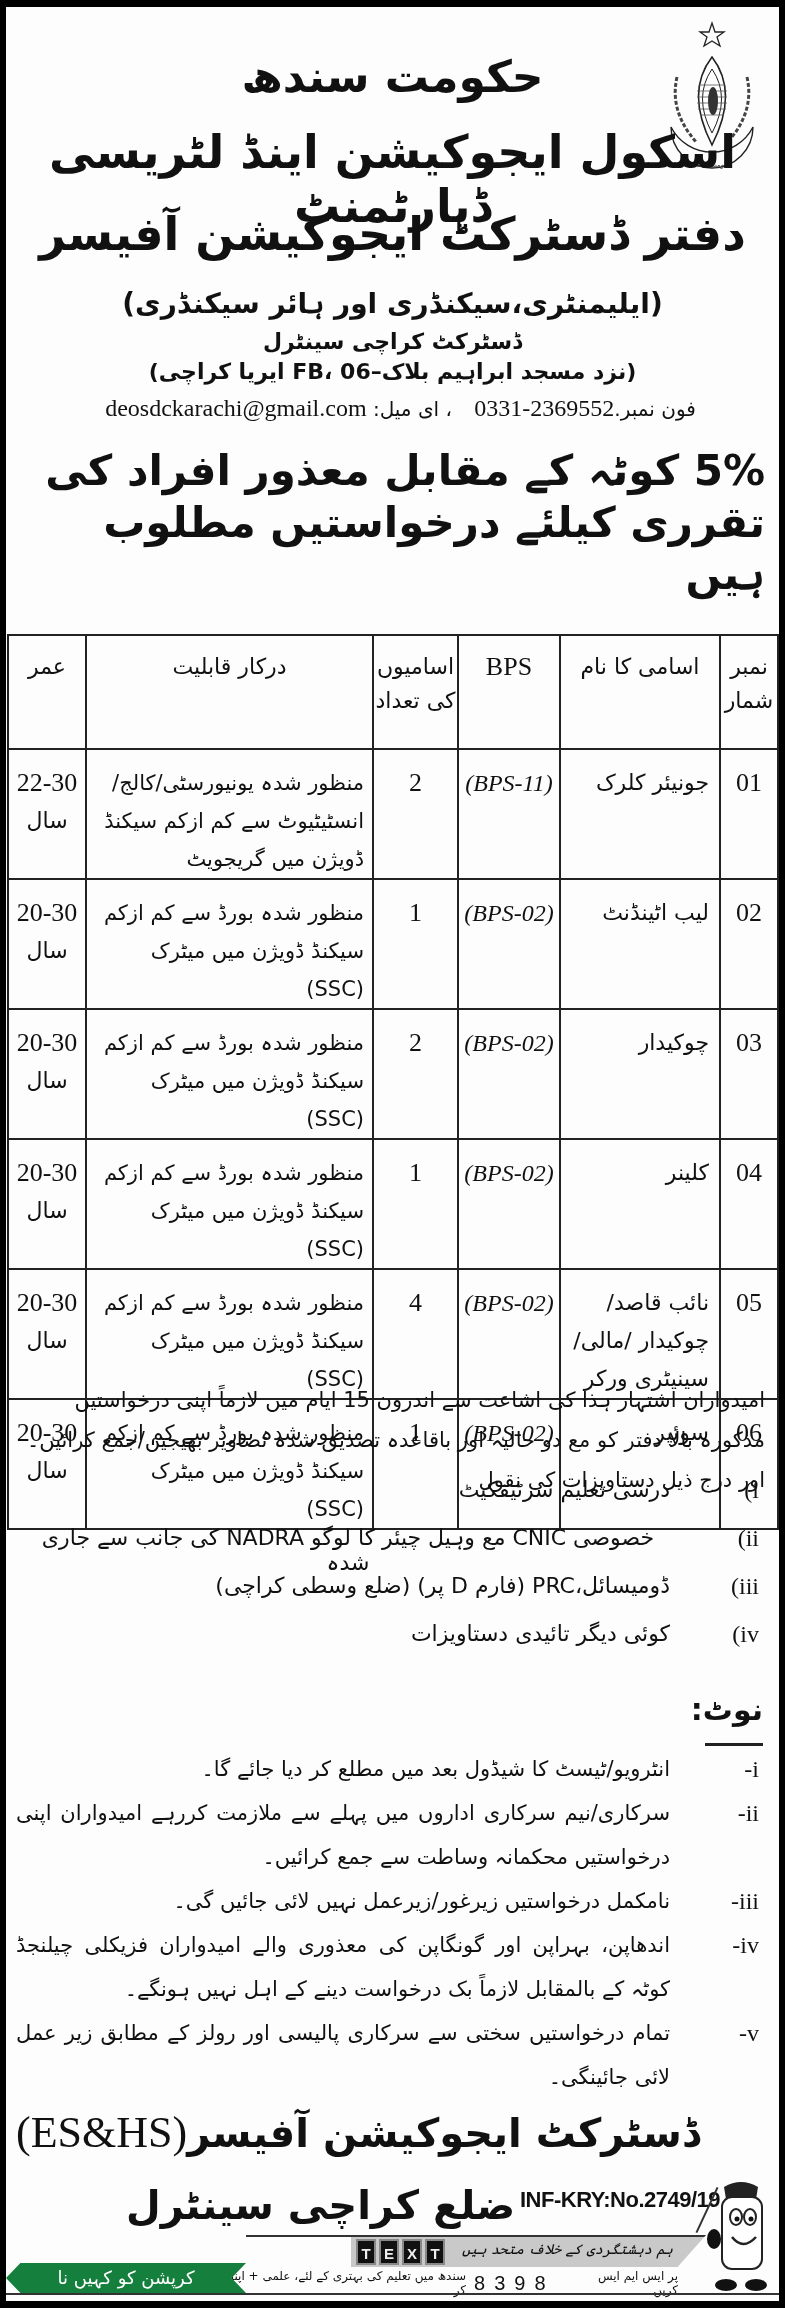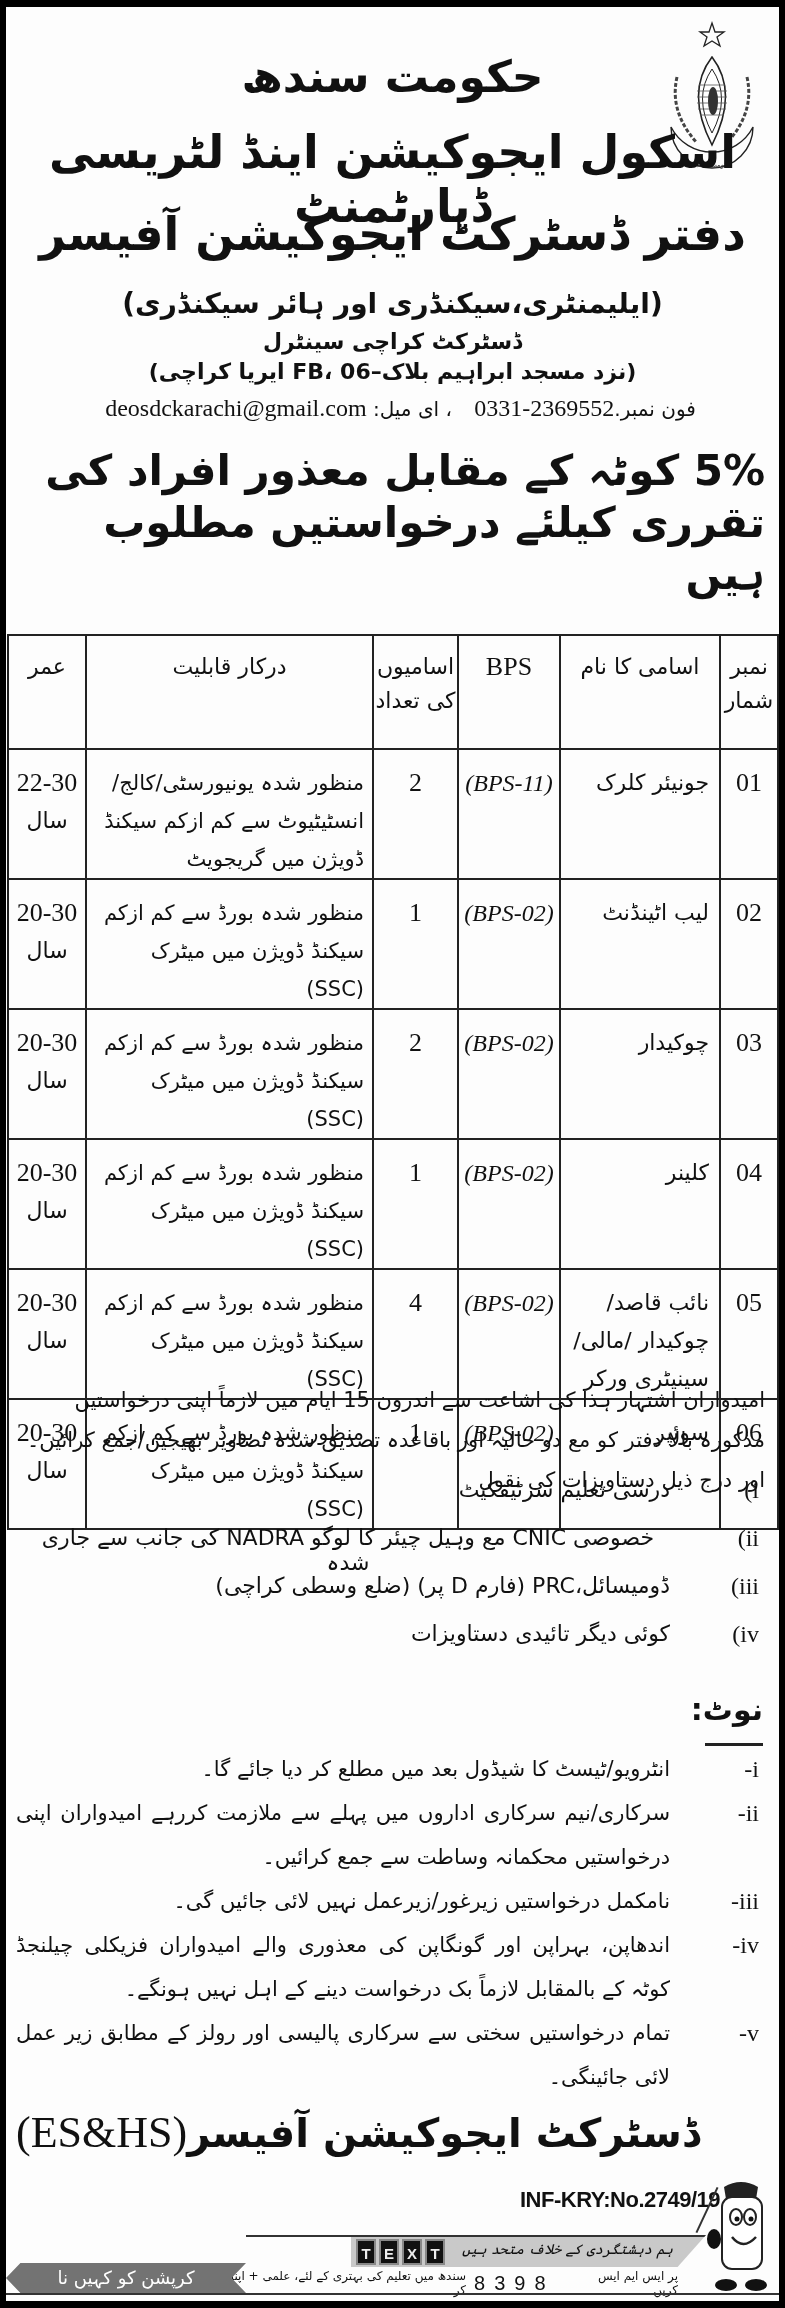--- a/index.html
+++ b/index.html
@@ -72,21 +72,21 @@
   .inf-ref { top: 2180px; left: 466px; font-family: "Liberation Sans", sans-serif; font-weight: bold; font-size: 22px; letter-spacing: -0.5px; padding-left: 48px; }
   .inf-slash { top: 2178px; left: 700px; width: 2px; height: 50px; background: #333; transform: rotate(25deg); }
 
   
   .slogan-box { top: 2228px; left: 345px; width: 355px; height: 32px; background: #c9c9c9; border-top: 2px solid #333; clip-path: polygon(0 0, 100% 0, 92% 100%, 0 100%); }
   .text-keys { top: 2232px; left: 350px; display: flex; gap: 3px; }
   .key { width: 20px; height: 26px; background: #111; color: #eee; font-family: "Liberation Sans", sans-serif; font-weight: bold; font-size: 15px; text-align: center; line-height: 26px; border: 2px solid #888; }
   .slogan { top: 2234px; left: 456px; font-size: 14px; font-style: italic; }
   .sms-line { top: 2262px; left: 160px; width: 512px; display: flex; flex-direction: row-reverse; align-items: center; gap: 8px; font-size: 12px; }
   .sms-line .digits { font-family: "Liberation Sans", sans-serif; font-size: 20px; direction: ltr; letter-spacing: 9px; }
-  .corruption { top: 2256px; left: 0px; width: 240px; height: 30px; background: #737373; color: #fff; font-size: 18px; text-align: center; line-height: 30px; clip-path: polygon(6% 0, 100% 0, 94% 50%, 100% 100%, 6% 100%, 0 50%); }
+  .corruption { top: 2256px; left: 0px; width: 240px; height: 30px; background: #15803d; color: #fff; font-size: 18px; text-align: center; line-height: 30px; clip-path: polygon(6% 0, 100% 0, 94% 50%, 100% 100%, 6% 100%, 0 50%); }
   .bottom-rule { top: 2286px; left: 0; right: 0; height: 2px; background: #333; }
   .band-rule { top: 2228px; left: 240px; width: 110px; height: 2px; background: #333; }
   .mascot { top: 2170px; left: 700px; width: 70px; height: 120px; }
 </style>
 </head>
 <body>
 
 <div class="page">
 
   <svg class="abs logo" viewBox="0 0 110 175">
@@ -235,20 +235,21 @@
     </div>
     <div class="note-item">
       <span class="mark">-v</span>
       <div class="txt ur">تمام درخواستیں سختی سے سرکاری پالیسی اور رولز کے مطابق زیر عمل لائی جائینگی۔</div>
     </div>
   </div>
 
   <div class="abs sig-line1">
     <span>ڈسٹرکٹ ایجوکیشن آفیسر</span><span class="en">(ES&amp;HS)</span>
   </div>
+  <div class="abs sig-line2">ضلع کراچی سینٹرل</div>
 
   <div class="abs inf-ref">INF-KRY:No.2749/19</div>
   <div class="abs inf-slash"></div>
 
   <div class="abs band-rule"></div>
   <div class="abs slogan-box"></div>
   <div class="abs text-keys">
     <span class="key">T</span>
     <span class="key">E</span>
     <span class="key">X</span>

